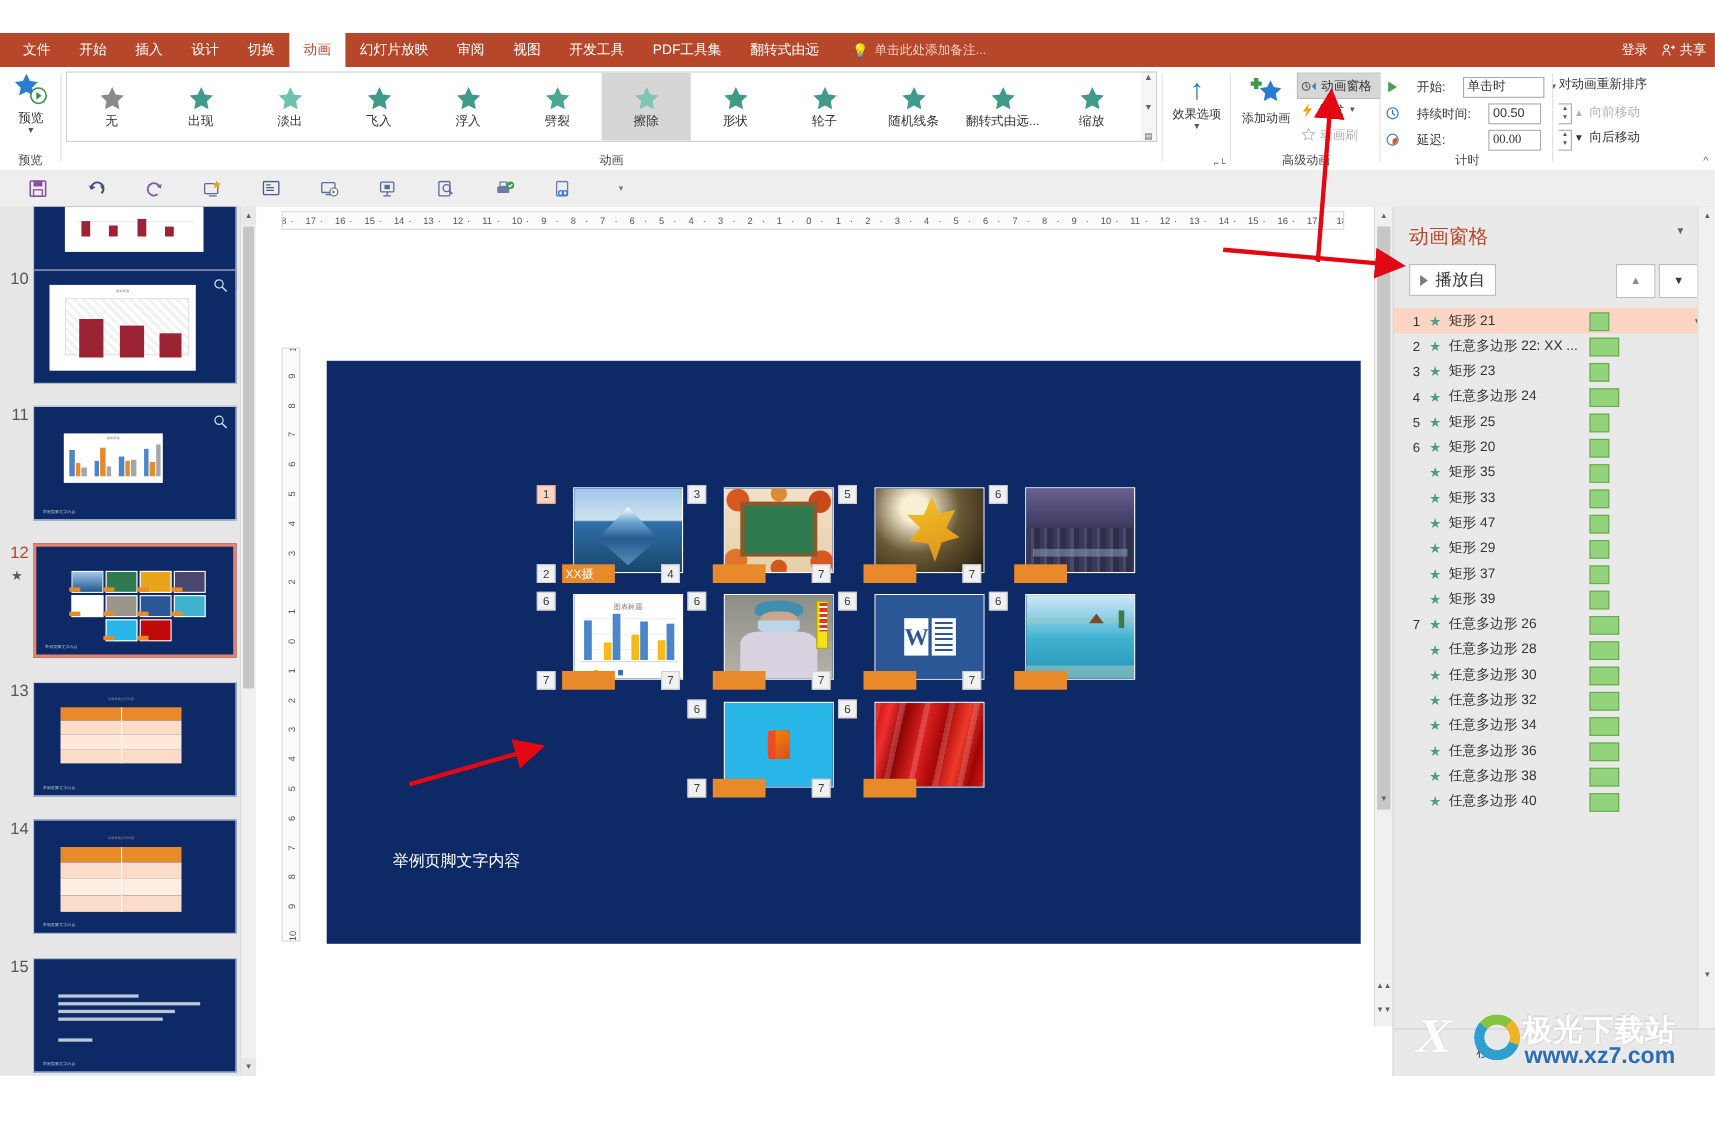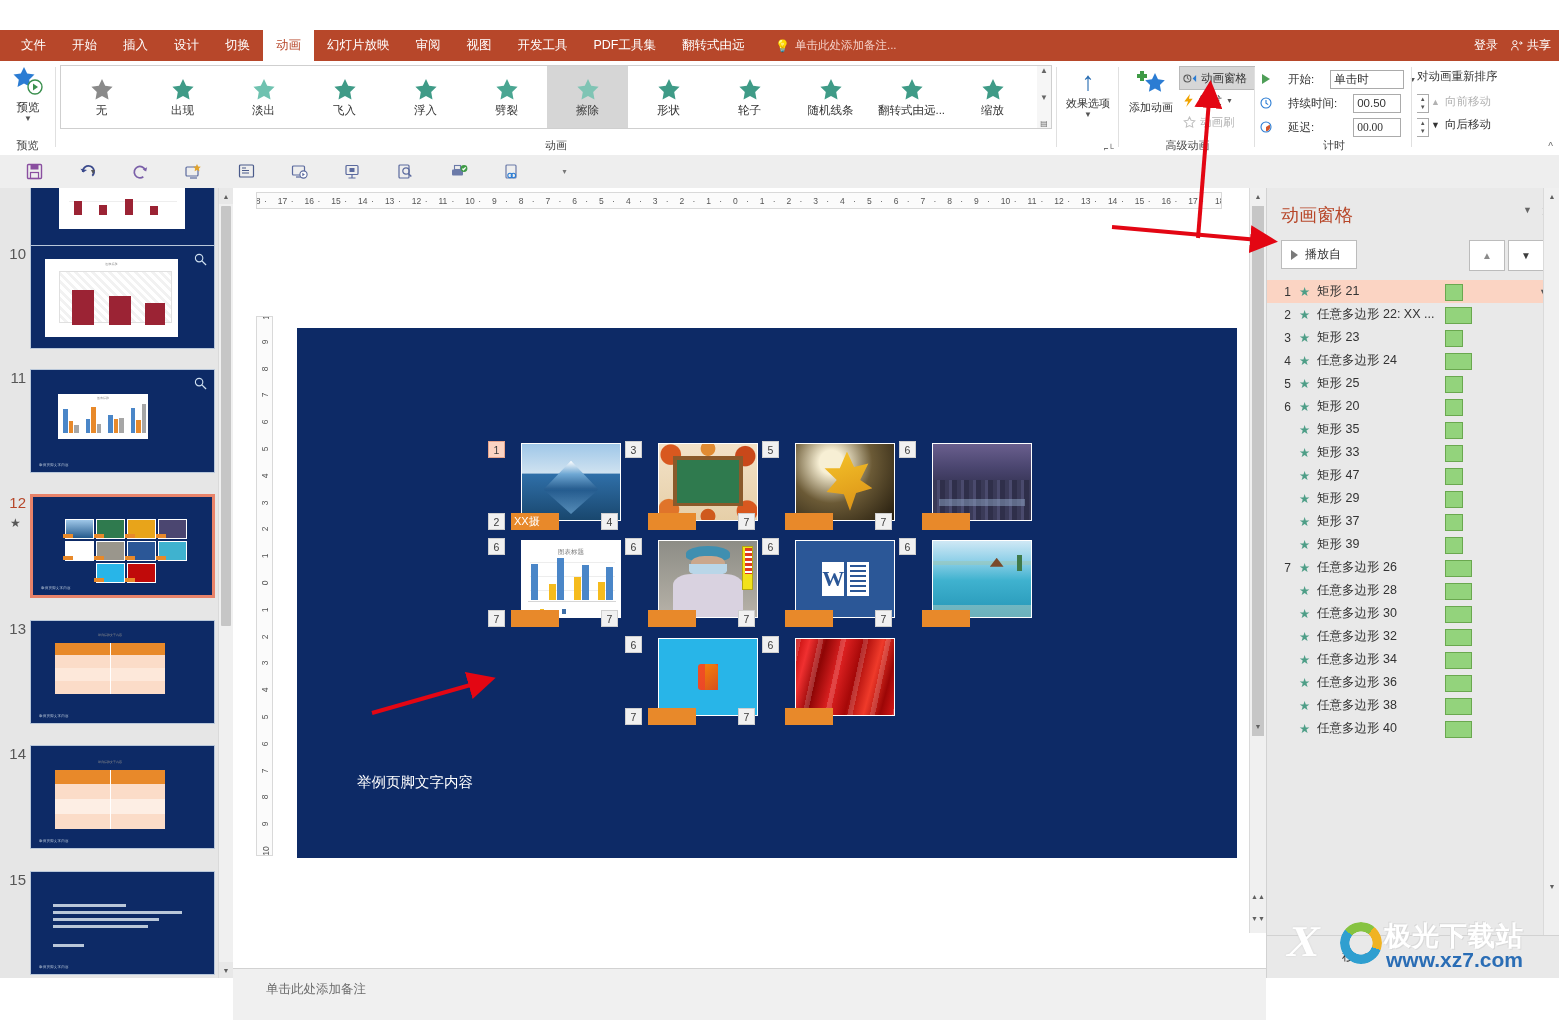--- a/index.html
+++ b/index.html
@@ -132,21 +132,21 @@
 
   .notes{position:absolute;left:233px;top:968px;width:1033px;height:52px;background:#f0f0f0;border-top:1px solid #d2d2d2;}
   .notes-text{position:absolute;left:33px;top:12px;font-size:12.5px;color:#6b6b6b;}
 
   
   .animpane{position:absolute;left:1266px;top:188px;width:293px;height:790px;background:#e9e9e9;border-left:1px solid #d2d2d2;}
   .ap-title{position:absolute;left:14px;top:15px;font-size:18px;color:#b7472a;}
   .ap-x{position:absolute;right:8px;top:16px;font-size:13px;color:#666;}
   .ap-caret{position:absolute;right:28px;top:17px;font-size:9px;color:#666;}
   .playbtn{position:absolute;left:14px;top:52px;height:29px;min-width:76px;border:1px solid #bcbcbc;background:#fff;
-    display:flex;align-items:center;gap:7px;padding:0 9px;font-size:12px;color:#333;box-sizing:border-box;}
+    display:flex;align-items:center;gap:7px;padding:0 9px;font-size:15px;color:#333;box-sizing:border-box;}
   .ptri{width:0;height:0;border-left:7px solid #7a7a7a;border-top:5px solid transparent;border-bottom:5px solid transparent;}
   .movebtn{position:absolute;top:52px;width:34px;height:29px;border:1px solid #bcbcbc;background:#fff;
     display:flex;align-items:center;justify-content:center;font-size:10px;color:#8a8a8a;}
   .ap-list{position:absolute;left:0;top:92px;width:293px;height:660px;overflow:hidden;}
   .ap-row{position:relative;height:23px;display:flex;align-items:center;font-size:12.5px;color:#333;}
   .ap-row.sel{background:#fbd4c3;}
   .ap-idx{position:absolute;left:6px;width:18px;text-align:right;font-size:12px;color:#333;}
   .ap-star{position:absolute;left:32px;font-size:12.5px;color:#4e9e87;}
   .ap-name{position:absolute;left:50px;white-space:nowrap;overflow:hidden;}
   .ap-bar{position:absolute;border:1px solid #6aa84f;background:#93d37c;height:15px;top:4px;}
@@ -832,23 +832,20 @@
       <div class="arrow" style="position:absolute;top:722px;">▼▼</div>
     </div>
 
     <div class="cursor">
       <svg width="12" height="18" viewBox="0 0 12 18">
           <path d="M0 0l0 14 3.3-3.3 2.3 5 2.3-1-2.3-4.9 4.4 0z" fill="#000"></path>
         </svg>
     </div>
   </div>
 
-  <div class="notes">
-    <div class="notes-text">单击此处添加备注</div>
-  </div>
 
   <div class="animpane">
     <div class="ap-title">动画窗格</div>
     <div class="ap-caret">▼</div>
     <div class="ap-x">✕</div>
 
     <div class="playbtn">
       <span class="ptri"></span>
       <span>播放自</span>
     </div>

